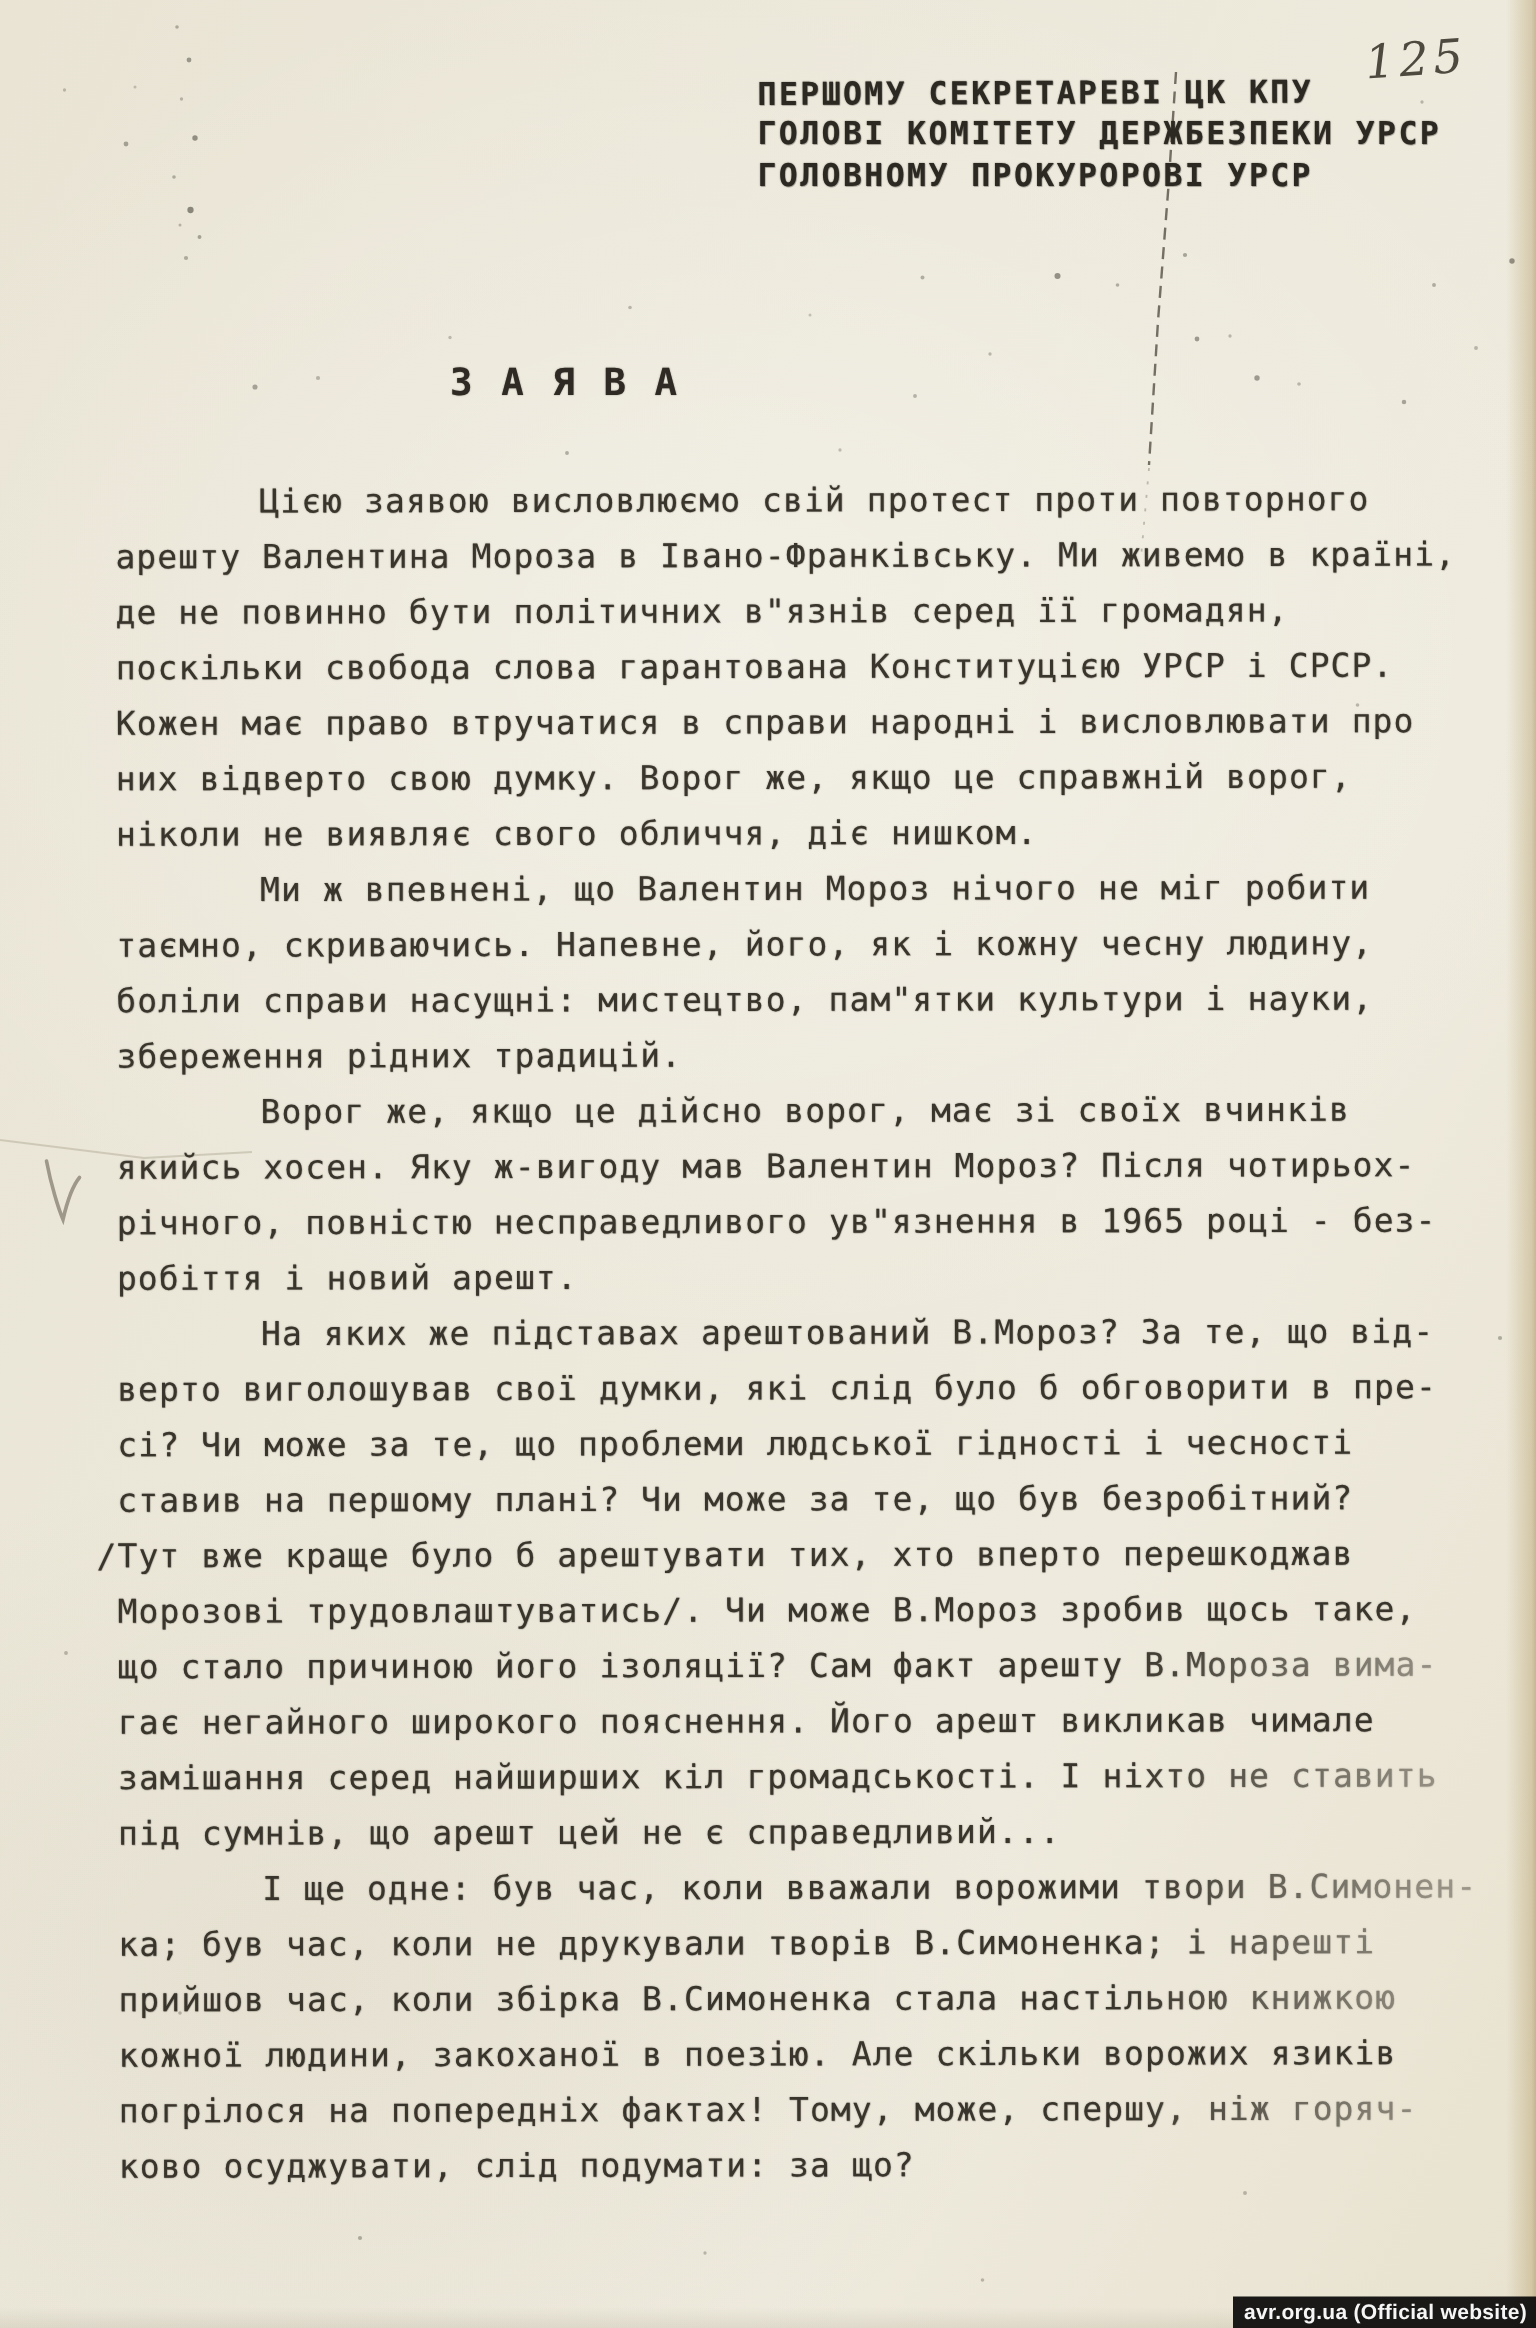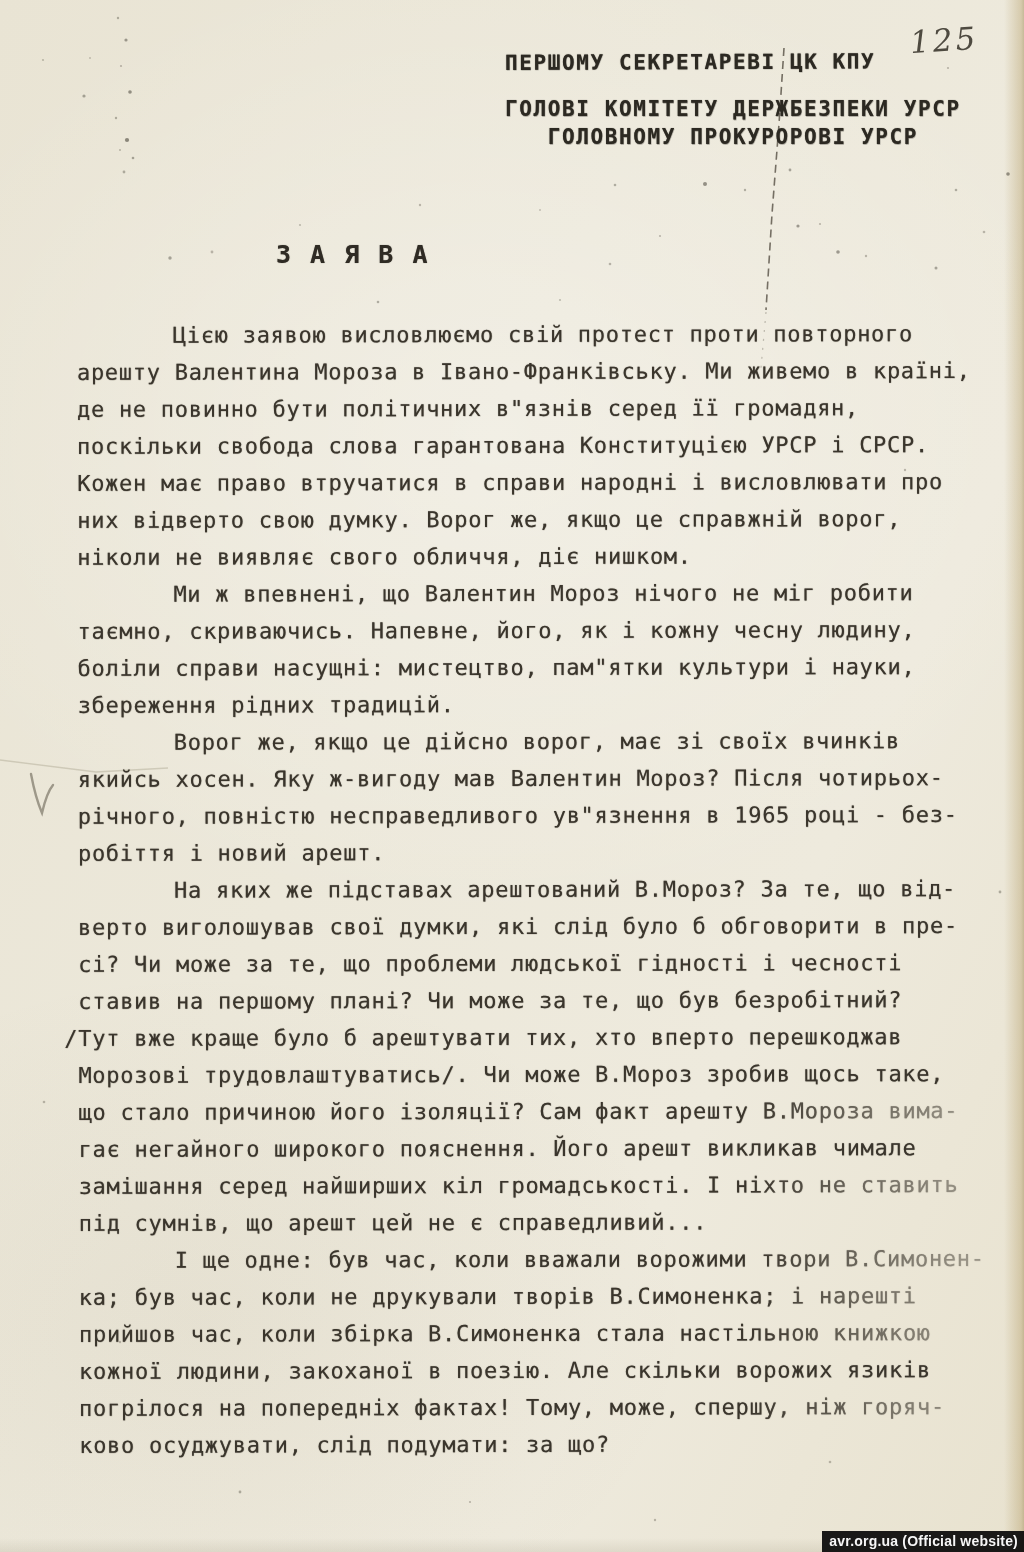--- a/index.html
+++ b/index.html
@@ -24,30 +24,30 @@
     background:linear-gradient(to bottom, rgba(90,80,50,0) 0%, rgba(90,80,50,0.10) 100%);
   }
   .recipients{
     position:absolute;left:505px;top:50px;
     font-size:21px;font-weight:700;letter-spacing:1.6px;
     color:#2c2922;white-space:nowrap;
     text-shadow:0 0 1px rgba(44,41,34,0.65), 0.5px 0.5px 0 rgba(44,41,34,0.25);
   }
   .recipients .r{height:25px;line-height:25px;}
   .recipients .r2{transform:rotate(-0.25deg);}
-  .recipients .r3{margin-top:22px;}
-  .recipients .r4{margin-top:3px;text-align:center;}
+  .recipients .r3{margin-top:2px;}
+  .recipients .r4{margin-top:3px;}
   .pagenum{
     position:absolute;left:910px;top:22px;
     font-family:"DejaVu Serif","Liberation Serif",serif;
     font-style:italic;font-size:31px;letter-spacing:3px;
     color:#4e4a40;transform:rotate(-4deg);
   }
   .doc-title{
-    position:absolute;left:276px;top:240px;
+    position:absolute;left:300px;top:240px;
     font-size:25px;font-weight:700;letter-spacing:2px;
     color:#2f2b24;white-space:nowrap;
     text-shadow:0 0 1px rgba(47,43,36,0.6);
   }
   .body-block{
     position:absolute;left:0;top:316px;width:1010px;
     padding-left:78px;box-sizing:border-box;
     transform:rotate(-0.12deg);
   }
   .line{

